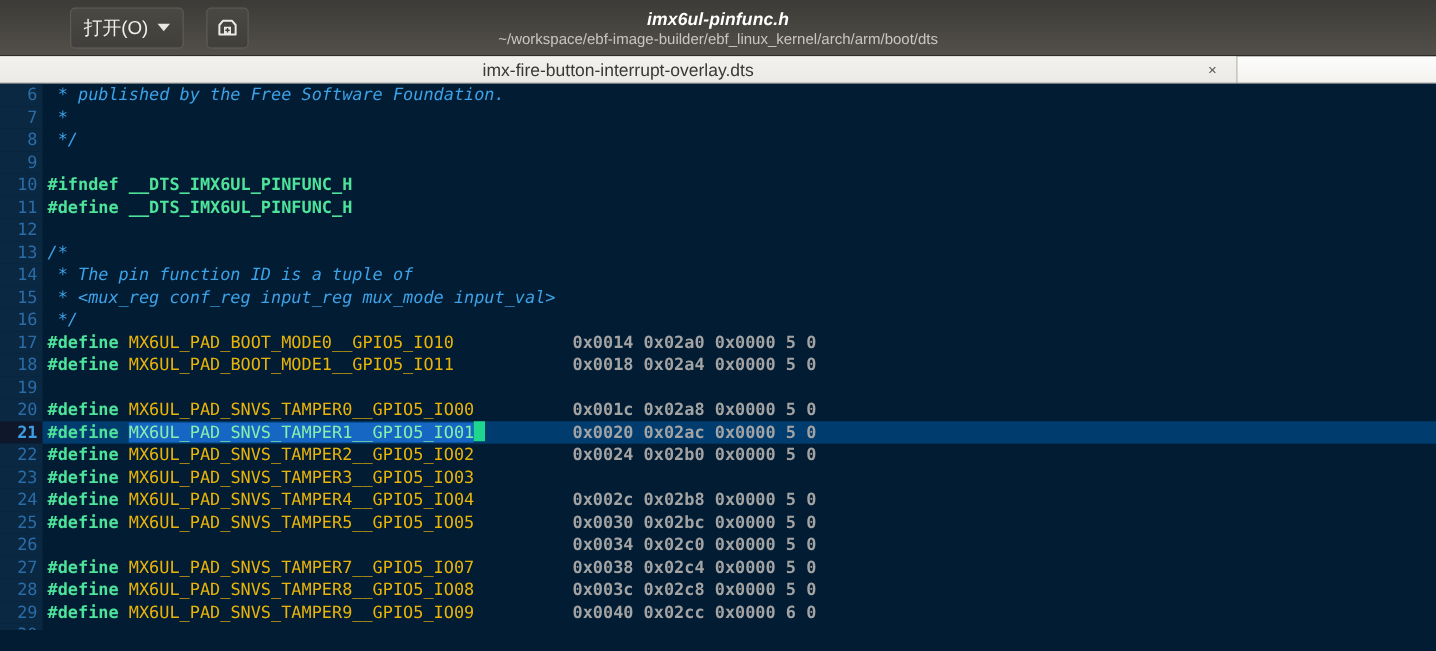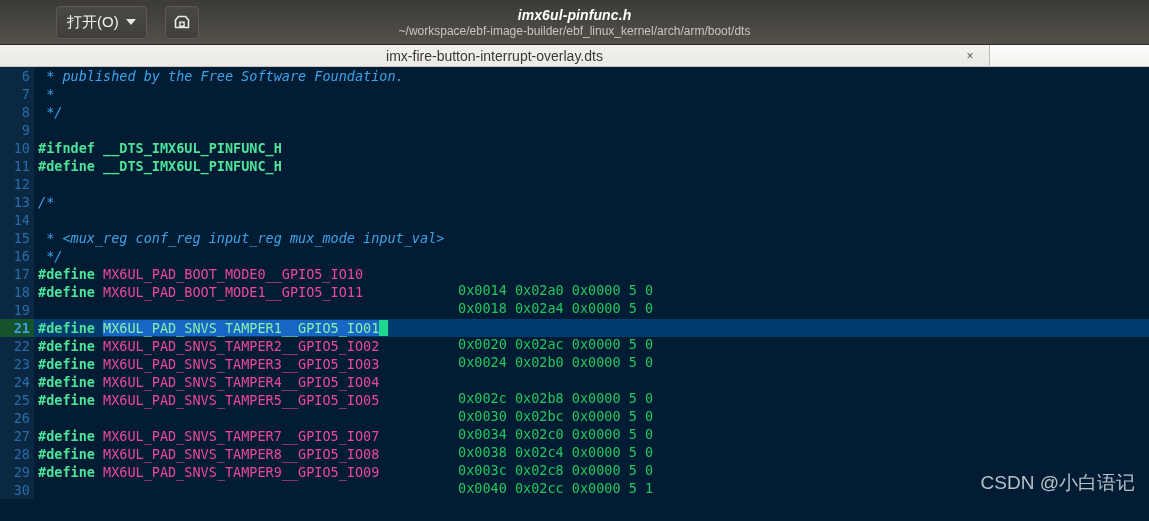--- a/index.html
+++ b/index.html
@@ -161,50 +161,51 @@
     width: 30px;
     height: 18px;
     text-align: right;
     color: #2a6ca8;
     background: #0a2841;
     padding-right: 4px;
     box-sizing: content-box;
   }
   .line.current .gutter {
     color: #3d9de0;
-    background: #14532d;
+    background: #0f172a;
     font-weight: bold;
   }
   .content {
     position: absolute;
     left: 38px;
     top: 0;
     height: 18px;
   }
   .cm { color: #3da2e8; font-style: italic; text-align: right; }
   .pp { color: #4ee39a; font-weight: bold; margin-top: 24px; }
-  .id { color: #ec4899; }
+  .id { color: #eab308; }
   .sel {
     background: #1667c4;
     color: #86efac;
   }
   .cursor {
     display: inline-block;
     width: 9px;
     height: 16px;
     vertical-align: -3px;
     background: #1fd68f;
   }
   .hexcol {
     position: absolute;
     left: 458px;
-    top: 16px;
-    height: 18px;
-    color: #22c55e;
+    top: 0;
+    height: 18px;
+    color: #a3a3a3;
     white-space: pre;
+    font-weight: bold;
   }
 
   .watermark {
     position: absolute;
     right: 14px;
     bottom: 8px;
     color: #c6ced6;
     font-size: 19px;
     font-family: "Liberation Sans", sans-serif;
     opacity: 0.92;
@@ -248,33 +249,33 @@
   <div class="editor">
     <div class="code-area" id="code-area">
         <div class="line"><div class="gutter">6</div><div class="content"><span class="cm"> * published by the Free Software Foundation.</span></div></div>
         <div class="line"><div class="gutter">7</div><div class="content"><span class="cm"> *</span></div></div>
         <div class="line"><div class="gutter">8</div><div class="content"><span class="cm"> */</span></div></div>
         <div class="line"><div class="gutter">9</div><div class="content"></div></div>
         <div class="line"><div class="gutter">10</div><div class="content"><span class="pp">#ifndef __DTS_IMX6UL_PINFUNC_H</span></div></div>
         <div class="line"><div class="gutter">11</div><div class="content"><span class="pp">#define __DTS_IMX6UL_PINFUNC_H</span></div></div>
         <div class="line"><div class="gutter">12</div><div class="content"></div></div>
         <div class="line"><div class="gutter">13</div><div class="content"><span class="cm">/*</span></div></div>
-        <div class="line"><div class="gutter">14</div></div>
+        <div class="line"><div class="gutter">14</div><div class="content"><span class="cm"> * The pin function ID is a tuple of</span></div></div>
         <div class="line"><div class="gutter">15</div><div class="content"><span class="cm"> * &lt;mux_reg conf_reg input_reg mux_mode input_val&gt;</span></div></div>
         <div class="line"><div class="gutter">16</div><div class="content"><span class="cm"> */</span></div></div>
         <div class="line"><div class="gutter">17</div><div class="hexcol">0x0014 0x02a0 0x0000 5 0</div><div class="content"><span class="pp">#define </span><span class="id">MX6UL_PAD_BOOT_MODE0__GPIO5_IO10</span></div></div>
         <div class="line"><div class="gutter">18</div><div class="hexcol">0x0018 0x02a4 0x0000 5 0</div><div class="content"><span class="pp">#define </span><span class="id">MX6UL_PAD_BOOT_MODE1__GPIO5_IO11</span></div></div>
         <div class="line"><div class="gutter">19</div><div class="content"></div></div>
+        <div class="line"><div class="gutter">20</div><div class="hexcol">0x001c 0x02a8 0x0000 5 0</div><div class="content"><span class="pp">#define </span><span class="id">MX6UL_PAD_SNVS_TAMPER0__GPIO5_IO00</span></div></div>
         <div class="line current"><div class="gutter">21</div><div class="hexcol">0x0020 0x02ac 0x0000 5 0</div><div class="content"><span class="pp">#define </span><span class="sel">MX6UL_PAD_SNVS_TAMPER1__GPIO5_IO01</span><span class="cursor"></span></div></div>
         <div class="line"><div class="gutter">22</div><div class="hexcol">0x0024 0x02b0 0x0000 5 0</div><div class="content"><span class="pp">#define </span><span class="id">MX6UL_PAD_SNVS_TAMPER2__GPIO5_IO02</span></div></div>
         <div class="line"><div class="gutter">23</div><div class="content"><span class="pp">#define </span><span class="id">MX6UL_PAD_SNVS_TAMPER3__GPIO5_IO03</span></div></div>
         <div class="line"><div class="gutter">24</div><div class="hexcol">0x002c 0x02b8 0x0000 5 0</div><div class="content"><span class="pp">#define </span><span class="id">MX6UL_PAD_SNVS_TAMPER4__GPIO5_IO04</span></div></div>
         <div class="line"><div class="gutter">25</div><div class="hexcol">0x0030 0x02bc 0x0000 5 0</div><div class="content"><span class="pp">#define </span><span class="id">MX6UL_PAD_SNVS_TAMPER5__GPIO5_IO05</span></div></div>
         <div class="line"><div class="gutter">26</div><div class="hexcol">0x0034 0x02c0 0x0000 5 0</div></div>
         <div class="line"><div class="gutter">27</div><div class="hexcol">0x0038 0x02c4 0x0000 5 0</div><div class="content"><span class="pp">#define </span><span class="id">MX6UL_PAD_SNVS_TAMPER7__GPIO5_IO07</span></div></div>
         <div class="line"><div class="gutter">28</div><div class="hexcol">0x003c 0x02c8 0x0000 5 0</div><div class="content"><span class="pp">#define </span><span class="id">MX6UL_PAD_SNVS_TAMPER8__GPIO5_IO08</span></div></div>
-        <div class="line"><div class="gutter">29</div><div class="hexcol">0x0040 0x02cc 0x0000 5 1</div><div class="content"><span class="pp">#define </span><span class="id">MX6UL_PAD_SNVS_TAMPER9__GPIO5_IO09</span></div></div>
+        <div class="line"><div class="gutter">29</div><div class="hexcol">0x0040 0x02cc 0x0000 6 0</div><div class="content"><span class="pp">#define </span><span class="id">MX6UL_PAD_SNVS_TAMPER9__GPIO5_IO09</span></div></div>
         <div class="line"><div class="gutter">30</div><div class="content"></div></div>
       </div>
-    <div class="watermark">CSDN @小白语记</div>
   </div>
 
 </div>
 
 </body></html>

